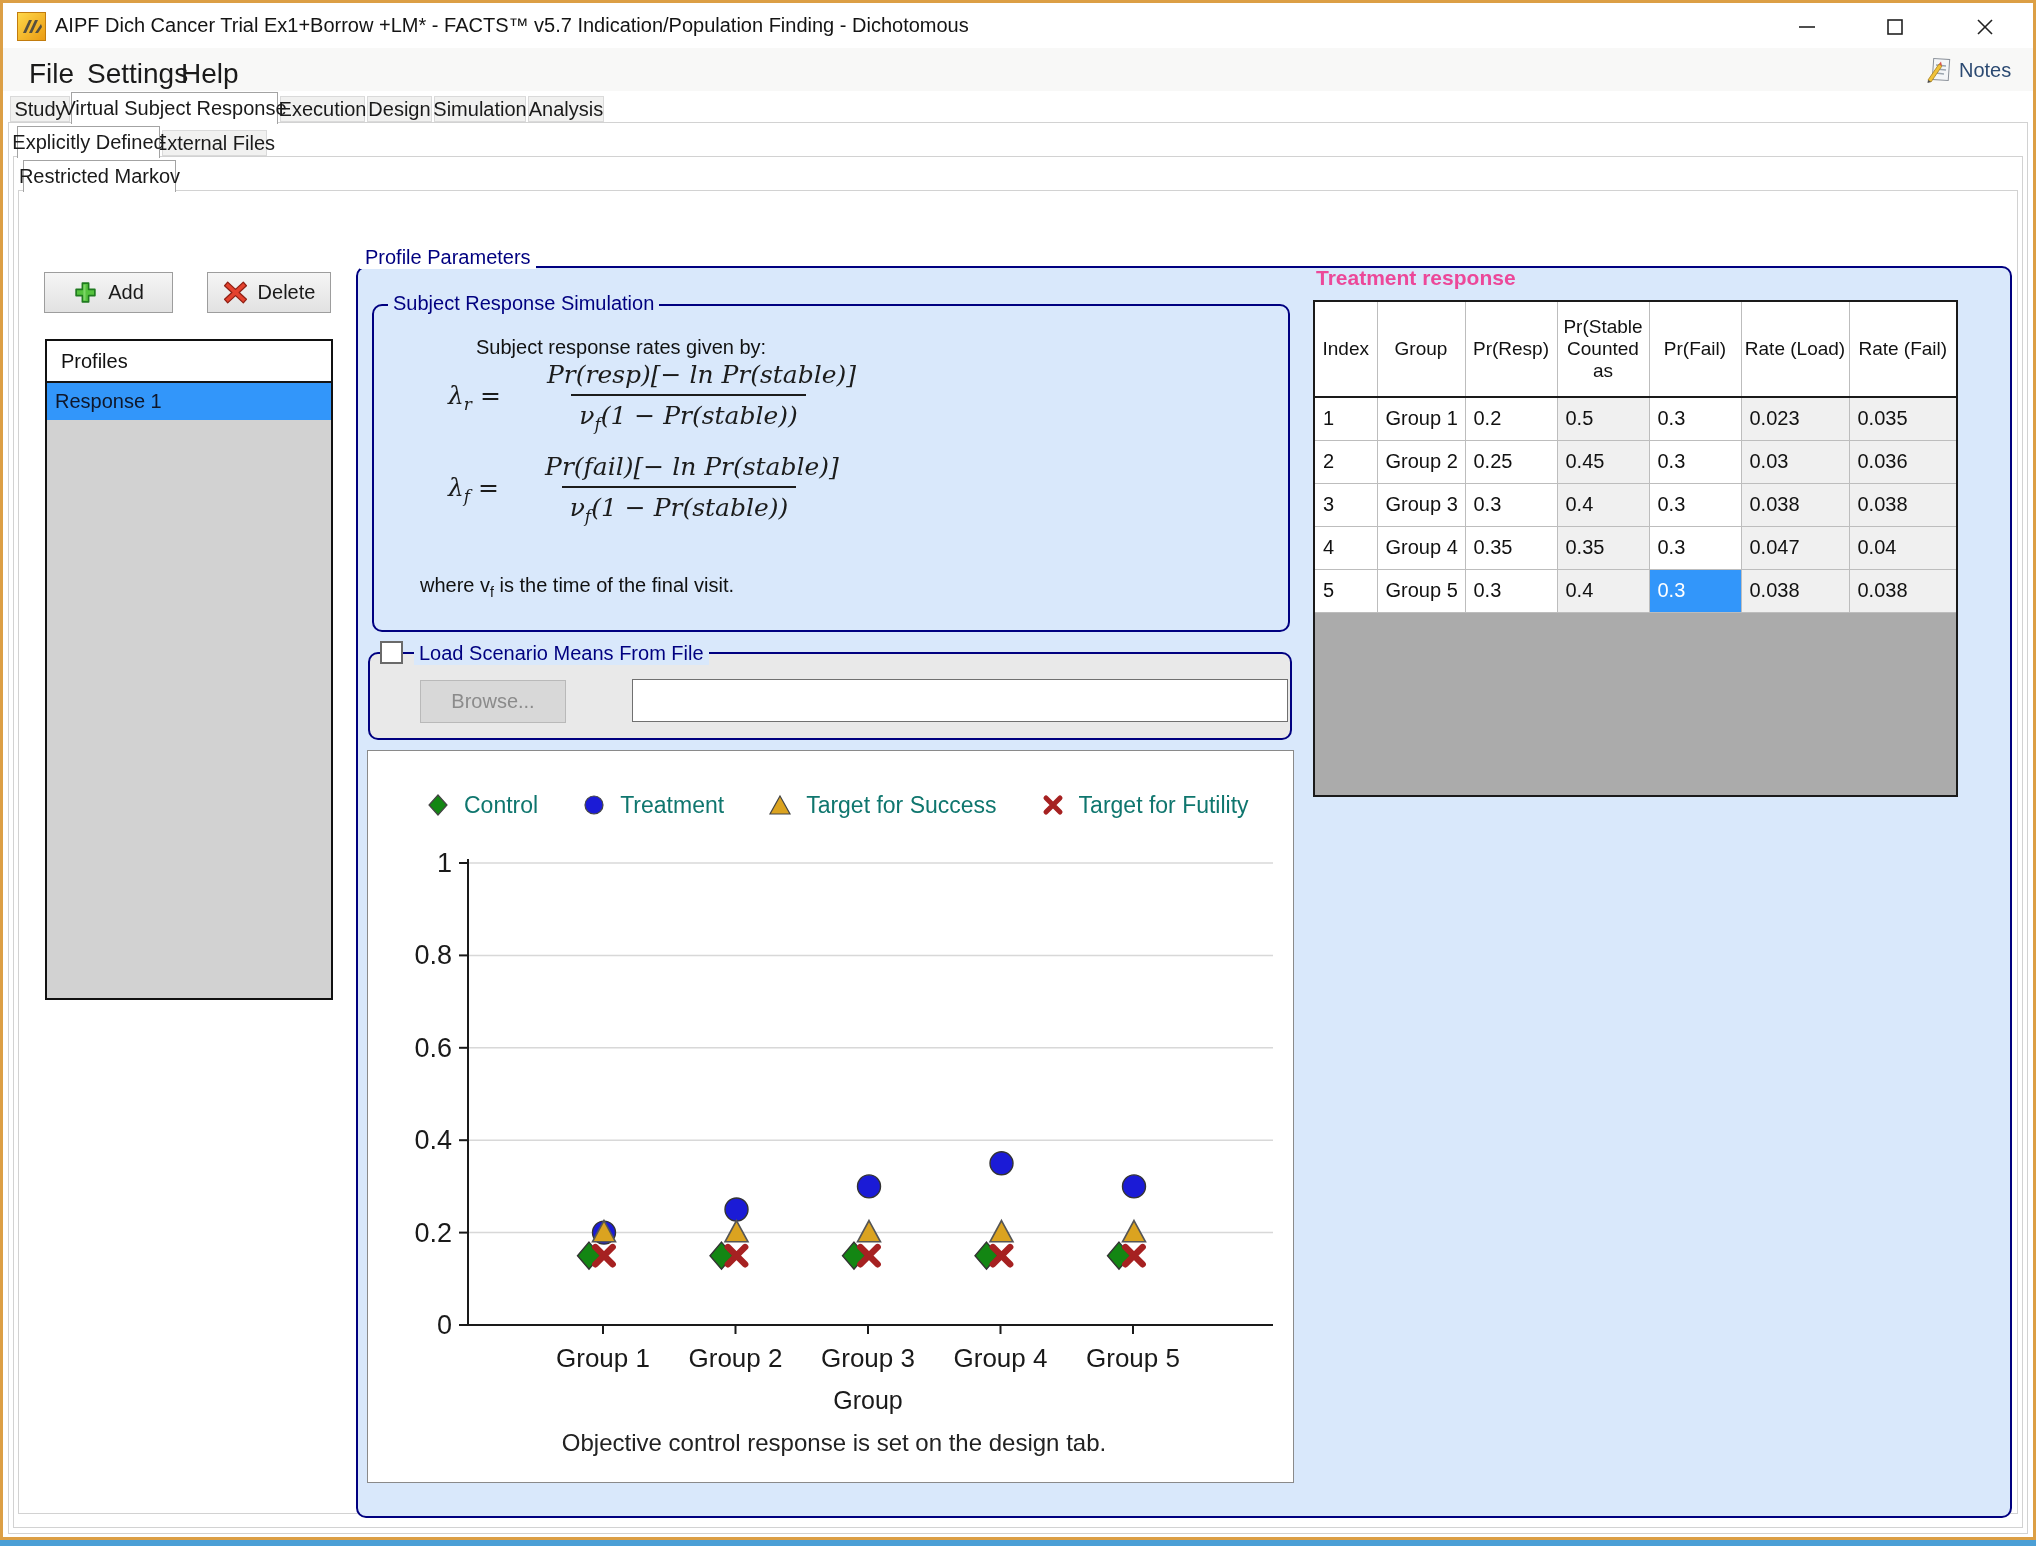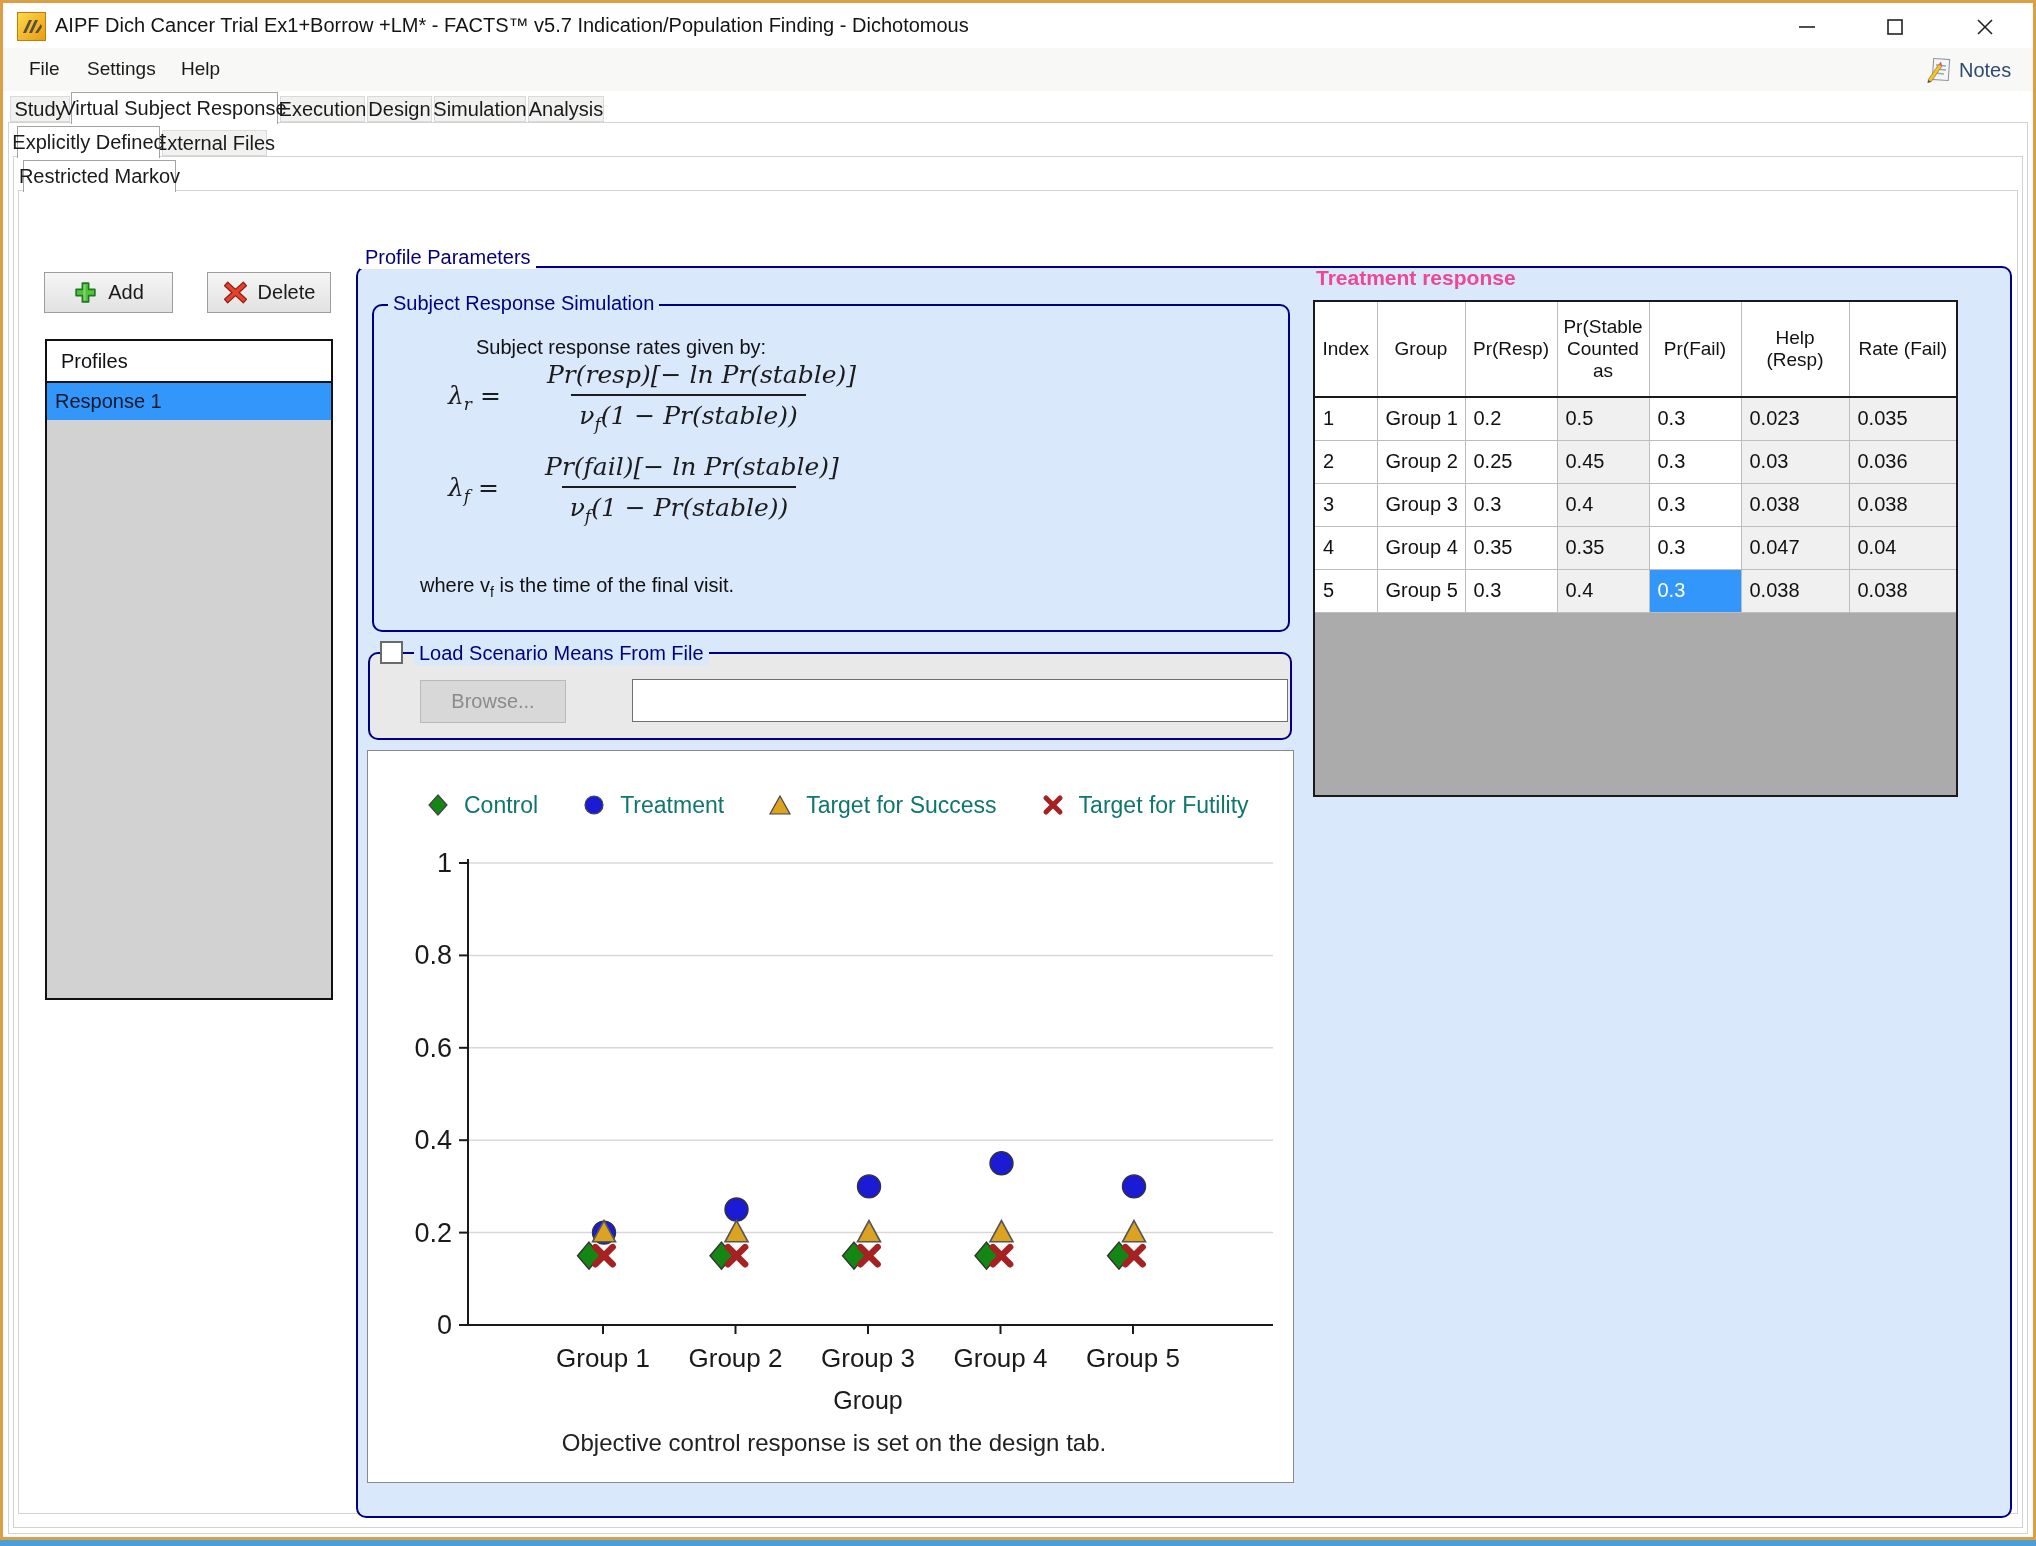--- a/index.html
+++ b/index.html
@@ -9,21 +9,21 @@
 
   
   .titlebar{position:absolute;left:3px;top:3px;width:2030px;height:45px;background:#ffffff;border-bottom:1px solid #ececec;}
   .title-text{position:absolute;left:52px;top:11px;font-size:20px;color:#141414;white-space:nowrap;}
   .app-icon{position:absolute;left:14px;top:9px;width:29px;height:29px;}
   .winbtn{position:absolute;top:4px;width:64px;height:40px;display:flex;align-items:center;justify-content:center;background:transparent;}
   .winbtn.min{left:1772px;} .winbtn.max{left:1860px;} .winbtn.close{left:1950px;}
 
   
   .menubar{position:absolute;left:3px;top:48px;width:2030px;height:43px;background:#f8f8f7;}
-  .menu-item{position:absolute;top:8px;font-size:19px;color:#1a1a1a;padding:2px 6px;}
+  .menu-item{position:absolute;top:8px;font-size:28px;color:#1a1a1a;padding:2px 6px;}
   .notes-btn{position:absolute;left:1922px;top:5px;height:34px;display:flex;align-items:center;gap:6px;font-size:20px;color:#2c4a72;}
 
   
   .tab{position:absolute;box-sizing:border-box;font-size:20px;color:#1a1a1a;display:flex;align-items:center;justify-content:center;white-space:nowrap;}
   .tab.inactive{background:#f1f1f0;border:1px solid #dadada;}
   .tab.active{background:#ffffff;border:1px solid #a3a3a3;border-bottom:none;z-index:6;}
   .page{position:absolute;background:#ffffff;border:1px solid #d2d2d2;box-sizing:border-box;}
 
   
   .btn{position:absolute;box-sizing:border-box;background:linear-gradient(#f5f5f5,#e2e2e2);border:1px solid #9d9d9d;display:flex;align-items:center;justify-content:center;gap:10px;font-size:20px;color:#1a1a1a;}
@@ -286,21 +286,21 @@
           <col style="width:108px">
           <col style="width:107px">
         </colgroup>
       <thead>
         <tr>
           <th>Index</th>
           <th>Group</th>
           <th>Pr(Resp)</th>
           <th>Pr(Stable Counted as</th>
           <th>Pr(Fail)</th>
-          <th>Help (Resp)</th>
+          <th>Rate (Load)</th>
           <th>Rate (Fail)</th>
         </tr>
       </thead>
       <tbody id="treatment-tbody">
           <tr>
             <td>1</td>
             <td>Group 1</td>
             <td>0.2</td>
             <td class="ro">0.5</td>
             <td>0.3</td>

